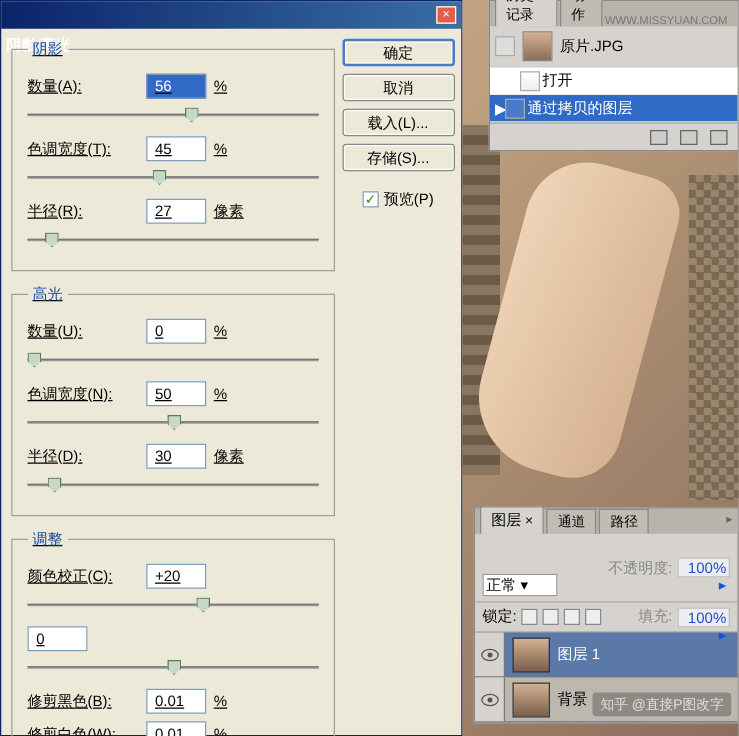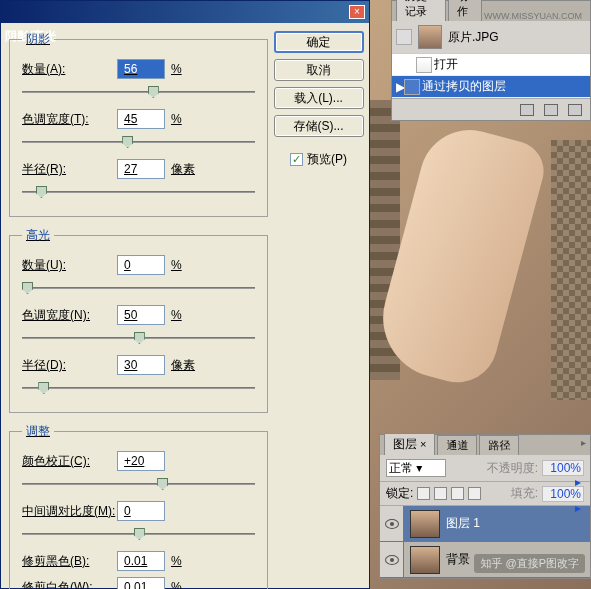--- a/index.html
+++ b/index.html
@@ -49,21 +49,21 @@
 .hi-icon { width: 16px; height: 16px; background: #ddd; border: 1px solid #aaa; display: inline-block; }
 .hi-icon.doc { background: linear-gradient(#fff, #eee); }
 .hi-icon.layer { background: #4a7ac8; }
 .history-thumb { display: flex; align-items: center; padding: 4px; gap: 6px; border-bottom: 1px solid #ccc; }
 .thumb { width: 24px; height: 24px; background: linear-gradient(#d4b090, #8b6f5c); border: 1px solid #888; }
 .panel-footer { height: 22px; background: #d6d3ce; display: flex; justify-content: flex-end; align-items: center; gap: 10px; padding: 0 8px; border-top: 1px solid #aaa; }
 .footer-icon { width: 14px; height: 12px; border: 1px solid #666; background: #ccc; }
 
 .layers-panel { position: absolute; right: 0; bottom: 10px; width: 212px; background: #d6d3ce; border: 1px solid #888; }
 .layers-opts { display: flex; align-items: center; padding: 4px 6px; gap: 4px; border-bottom: 1px solid #aaa; font-size: 11px; }
-.blend-select { width: 60px; height: 18px; border: 1px solid #999; background: #fff; padding: 0 2px; }
+.blend-select { width: 60px; height: 18px; border: 1px solid #999; background: #fff; padding: 0 2px; margin-top: 28px; }
 .opacity-label { margin-left: auto; color: #888; }
 .opacity-val { width: 42px; height: 16px; border: 1px solid #bbb; background: #eee; text-align: right; padding: 0 2px; color: #1d4ed8; }
 .lock-row { display: flex; align-items: center; padding: 3px 6px; gap: 4px; border-bottom: 1px solid #aaa; font-size: 11px; }
 .lock-icon { width: 13px; height: 13px; border: 1px solid #888; background: #eee; }
 .layer-list { background: #9a9690; }
 .layer-item { display: flex; align-items: center; height: 36px; border-bottom: 1px solid #777; }
 .layer-item.selected { background: #5a78a8; color: #fff; }
 .layer-item.bg { background: #bcb8b0; }
 .eye-col { width: 24px; height: 100%; display: flex; align-items: center; justify-content: center; border-right: 1px solid #777; background: #d6d3ce; }
 .eye { width: 14px; height: 10px; border: 1px solid #555; border-radius: 60%; position: relative; }
@@ -150,21 +150,20 @@
         <legend>调整</legend>
         <div class="row">
           <span class="row-label">颜色校正(C):</span>
           <input class="row-input" value="+20" style="">
         </div>
         <div class="slider">
             <div class="slider-track"></div>
             <div class="slider-thumb" style="left:58%"></div>
           </div>
         <div class="row">
-          <span class="row-label">中间调对比度(M):</span>
           <input class="row-input" value="0" style="">
         </div>
         <div class="slider">
             <div class="slider-track"></div>
             <div class="slider-thumb" style="left:48%"></div>
           </div>
         <div class="row">
           <span class="row-label">修剪黑色(B):</span>
           <input class="row-input" value="0.01" style="">
           <span class="row-unit">%</span>

